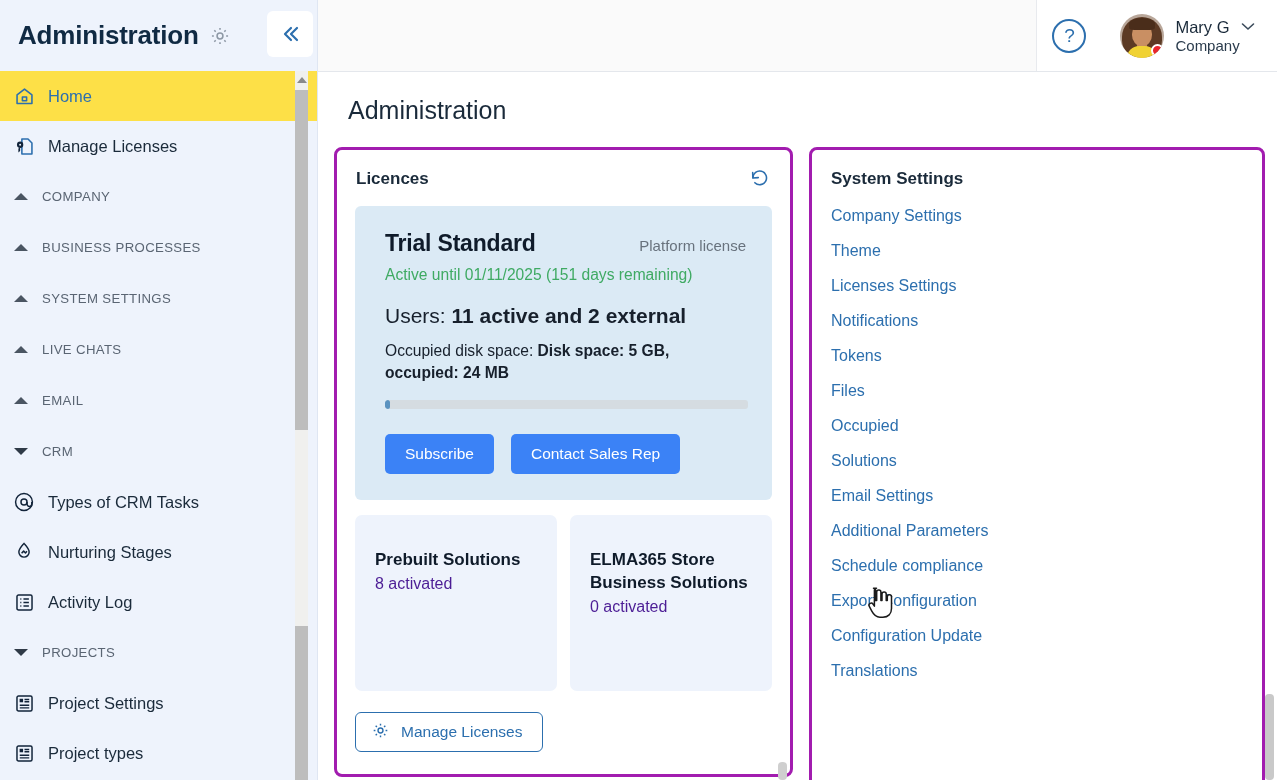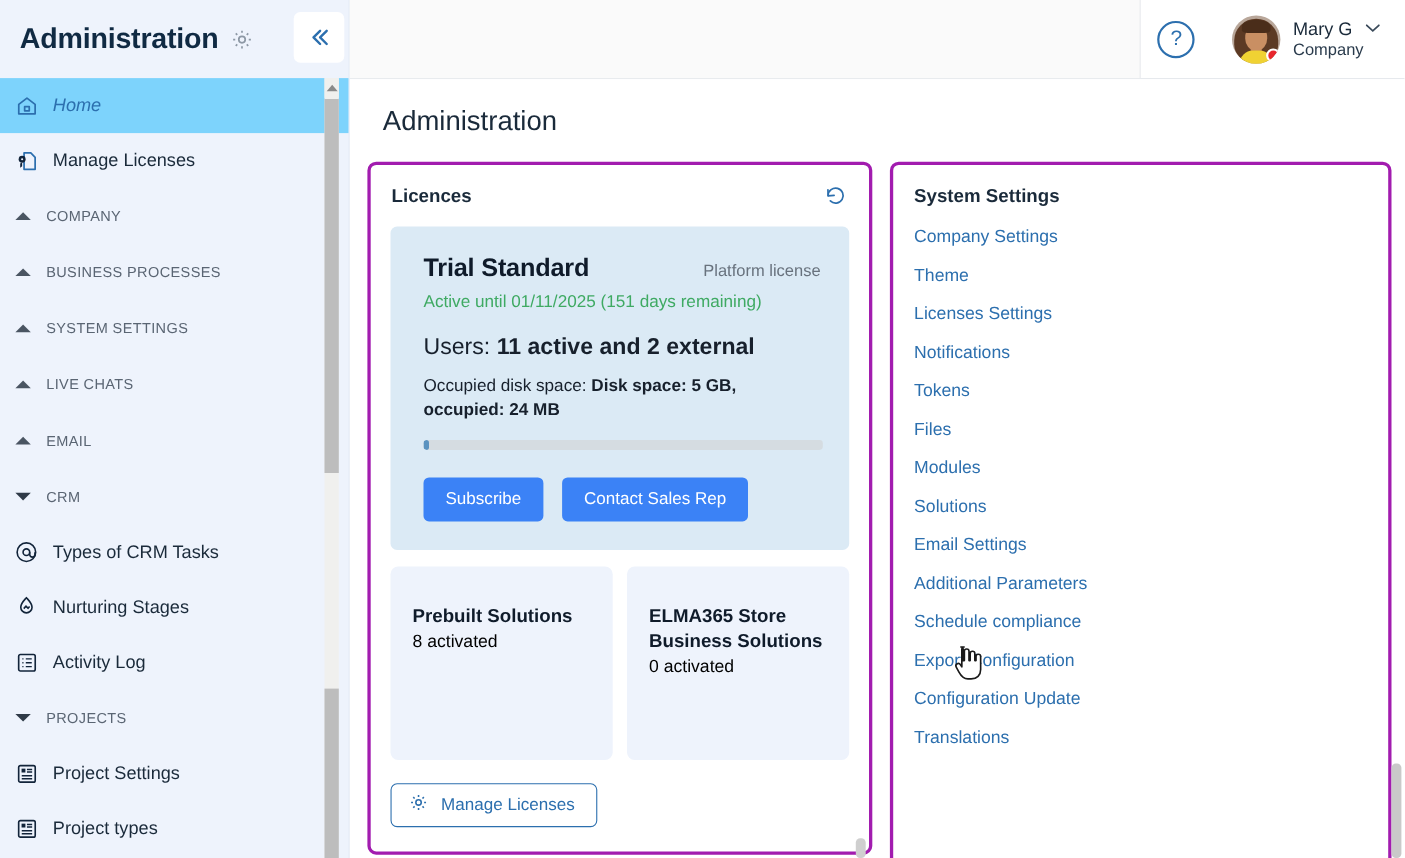--- a/index.html
+++ b/index.html
@@ -43,21 +43,21 @@
     position: absolute; top: 71px; left: 0; right: 0; bottom: 0;
     overflow: hidden;
   }
   .nav-item {
     height: 50px;
     display: flex; align-items: center;
     padding-left: 12px;
     gap: 12px;
     cursor: pointer;
   }
-  .nav-item.active { background: #7dd3fc; font-style: italic; }
+  .nav-item.active { background: #fde047; }
   .nav-item .ic { width: 24px; height: 24px; display: flex; align-items: center; justify-content: center; flex: 0 0 24px; }
   .nav-item .lbl { font-size: 16.5px; color: #1a2a3a; white-space: nowrap; }
   .nav-item.active .lbl { color: #2c6fae; }
 
   .nav-group {
     height: 51px;
     display: flex; align-items: center;
     padding-left: 14px;
     gap: 14px;
     cursor: pointer;
@@ -186,21 +186,21 @@
     font-size: 15.5px; height: 40px; padding: 0 20px;
     font-family: inherit; cursor: pointer;
   }
 
   .mini-row { display: flex; gap: 13px; margin: 15px 18px 0 18px; }
   .mini-card {
     flex: 1; background: #eef3fc; border-radius: 7px;
     padding: 34px 20px 20px 20px; min-height: 176px;
   }
   .mini-title { font-size: 17px; font-weight: bold; color: #0f1b2a; line-height: 1.33; }
-  .mini-link { font-size: 16px; color: #000000; margin-top: 3px; cursor: pointer; }
+  .mini-link { font-size: 16px; color: #4c1d95; margin-top: 3px; cursor: pointer; }
 
   .manage-wrap { padding: 21px 0 22px 18px; }
   .btn-outline {
     background: #fff; color: #2c6fae; border: 1px solid #2c6fae; border-radius: 6px;
     height: 40px; padding: 0 19px 0 15px;
     display: inline-flex; align-items: center; gap: 11px;
     font-size: 15.5px; font-family: inherit; cursor: pointer;
   }
 
   .sys-body { padding: 19px 0 10px 19px; }
@@ -460,21 +460,21 @@
         <div class="card card-sys">
           <div class="sys-body">
             <div class="sys-title">System Settings</div>
             <div id="sys-links">
                 <div class="sys-link">Company Settings</div>
                 <div class="sys-link">Theme</div>
                 <div class="sys-link">Licenses Settings</div>
                 <div class="sys-link">Notifications</div>
                 <div class="sys-link">Tokens</div>
                 <div class="sys-link">Files</div>
-                <div class="sys-link">Modules</div>
+                <div class="sys-link">Occupied</div>
                 <div class="sys-link">Solutions</div>
                 <div class="sys-link">Email Settings</div>
                 <div class="sys-link">Additional Parameters</div>
                 <div class="sys-link">Schedule compliance</div>
                 <div class="sys-link">Export Configuration</div>
                 <div class="sys-link">Configuration Update</div>
                 <div class="sys-link">Translations</div>
               </div>
           </div>
         </div>

